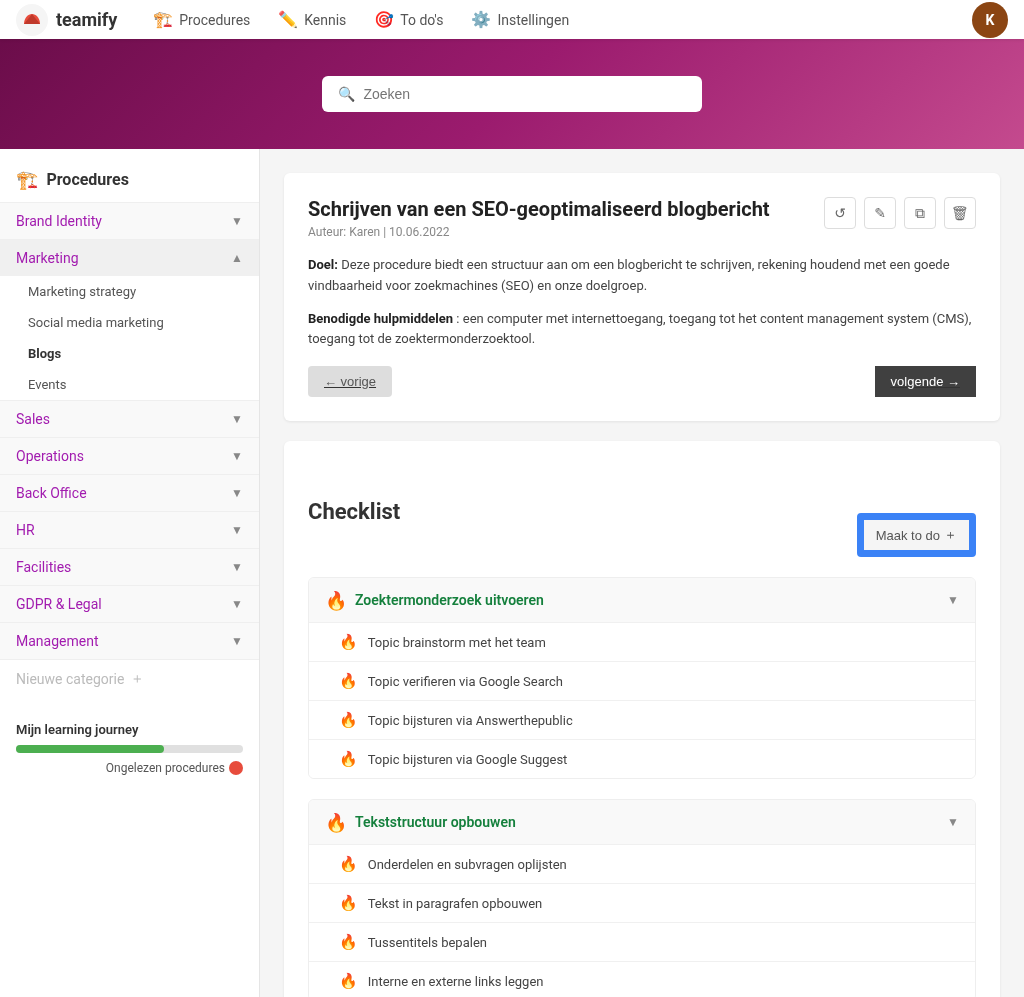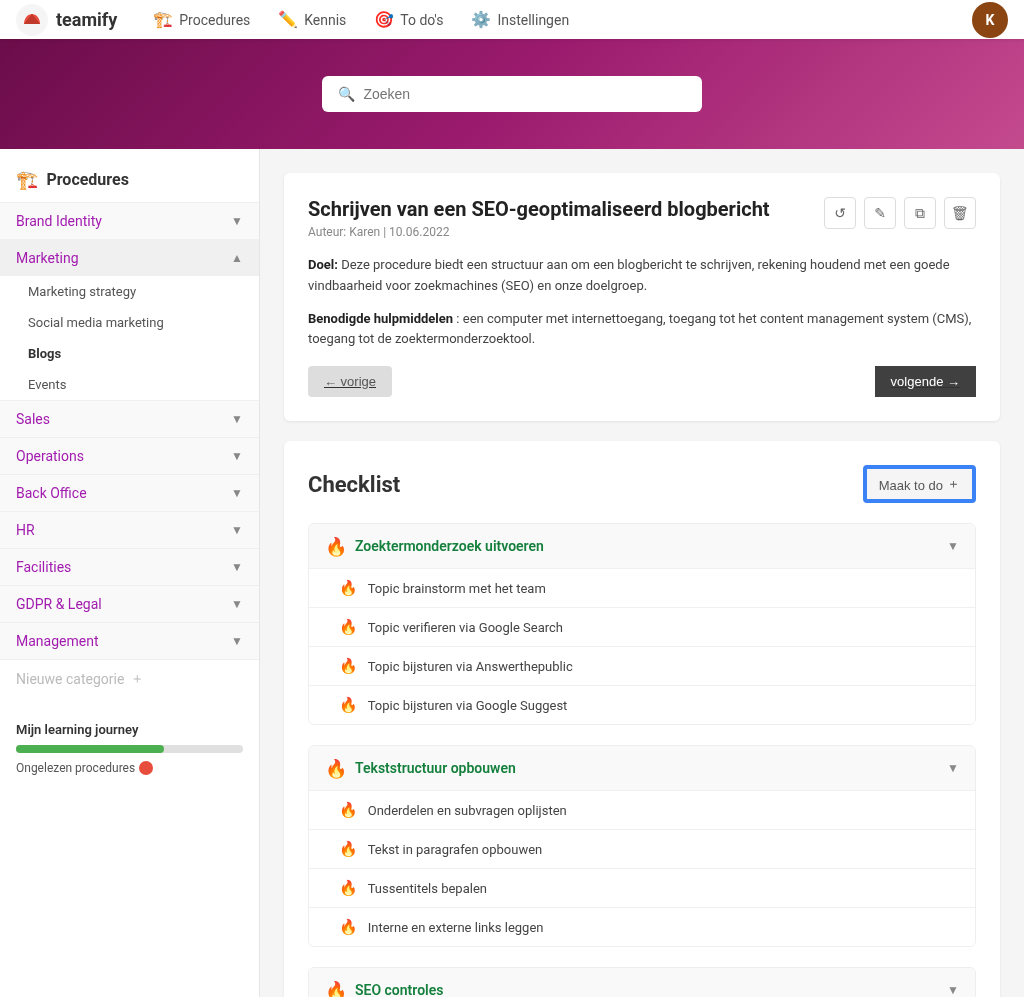--- a/index.html
+++ b/index.html
@@ -191,20 +191,21 @@
       background: #4caf50;
       height: 8px;
       border-radius: 4px;
     }
     .unread-procedures {
       font-size: 12px;
       color: #555;
       display: flex;
       align-items: center;
       gap: 4px;
+      justify-content: flex-end;
     }
     .unread-dot {
       width: 14px;
       height: 14px;
       background: #e74c3c;
       border-radius: 50%;
       display: inline-flex;
       align-items: center;
       justify-content: center;
       color: #fff;
@@ -312,29 +313,30 @@
       align-items: center;
       justify-content: space-between;
       margin-bottom: 20px;
     }
     .checklist-title {
       font-size: 22px;
       font-weight: 700;
     }
     .maak-todo-btn {
       display: flex;
-      align-items: flex-end;
+      align-items: center;
       gap: 4px;
       background: #f5f5f5;
-      border: 4px solid #3b82f6;
+      border: 7px solid #3b82f6;
       border-radius: 4px;
       padding: 6px 12px;
       cursor: pointer;
       font-size: 13px;
       color: #555;
+      margin-top: 48px;
     }
 
     
     .checklist-group {
       margin-bottom: 20px;
       border: 1px solid #eee;
       border-radius: 6px;
       overflow: hidden;
     }
     .group-header {

